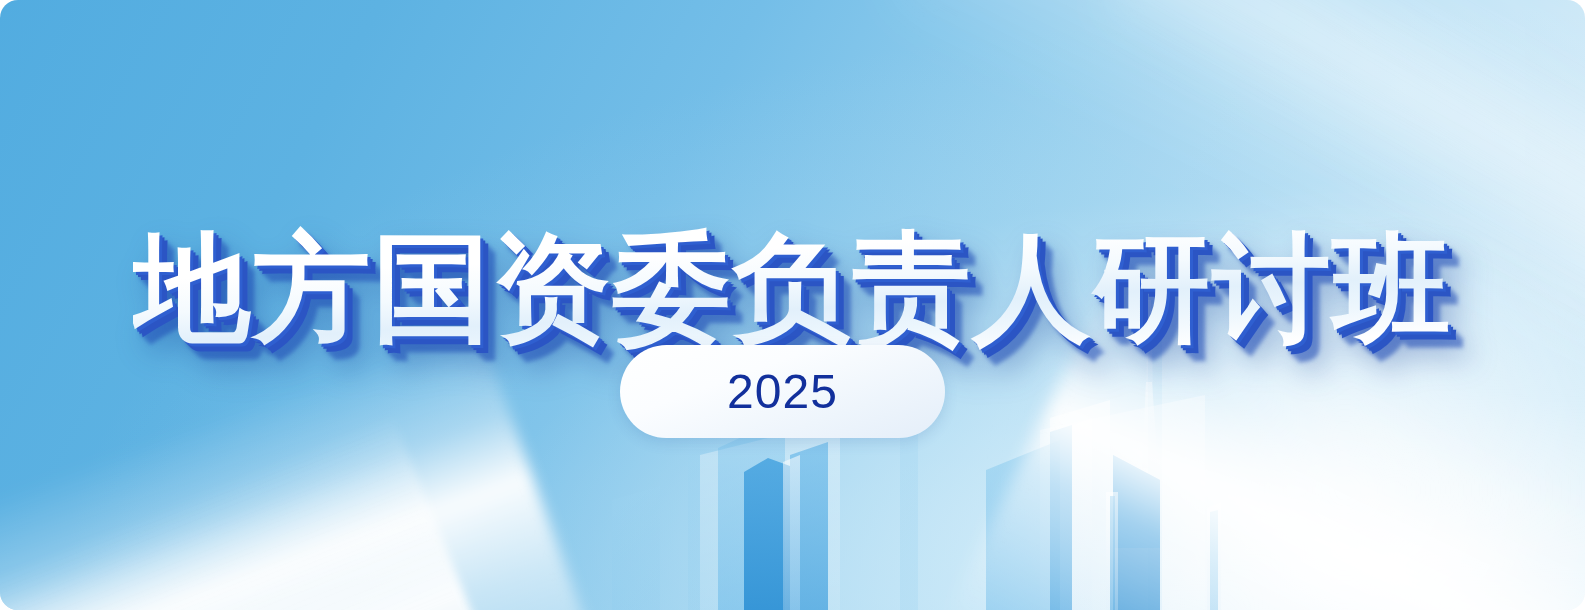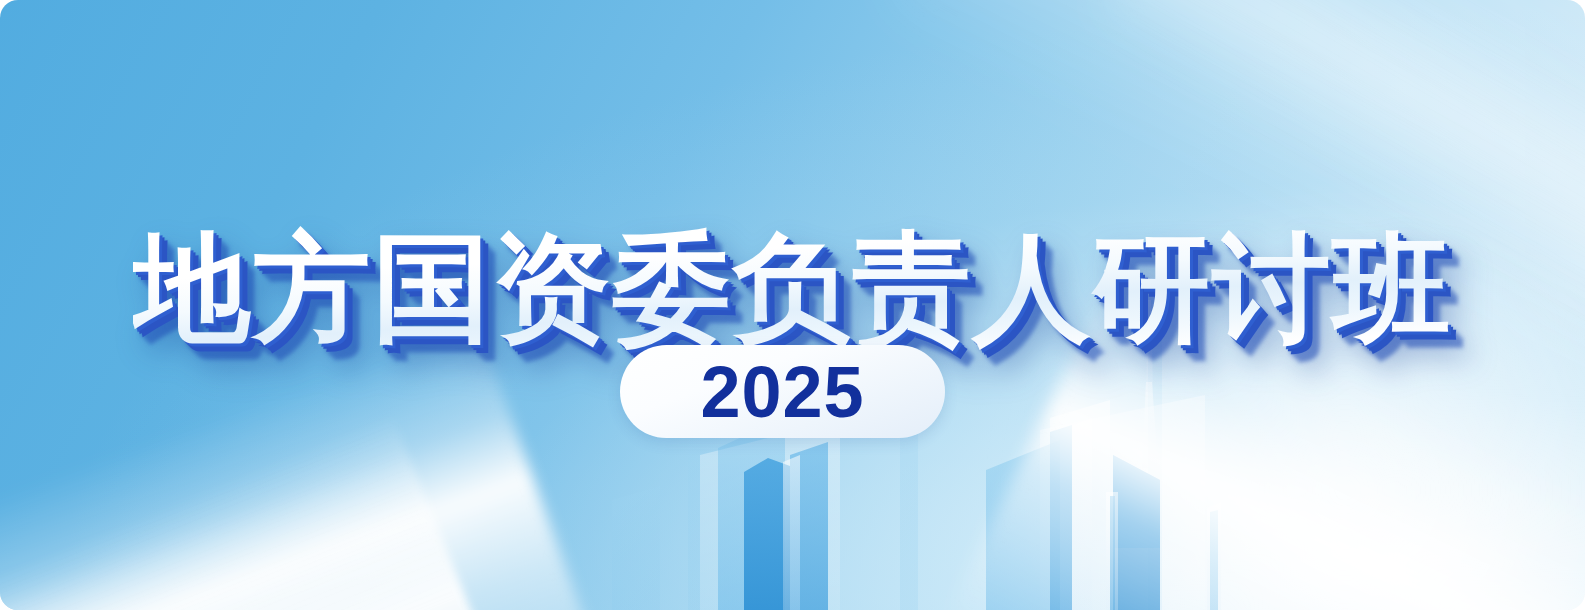--- a/index.html
+++ b/index.html
@@ -137,22 +137,22 @@
     height: 93px;
     border-radius: 47px;
     background: linear-gradient(160deg, #ffffff 0%, #fbfdff 35%, #eef5fc 70%, #e4eef9 100%);
     box-shadow: 0 4px 14px rgba(40,90,160,.16);
     display: flex;
     align-items: center;
     justify-content: center;
   }
   #year-text {
     font-family: "Liberation Sans", "DejaVu Sans", sans-serif;
-    font-size: 72px;
-    font-weight: 700;
+    font-size: 48px;
+    font-weight: 400;
     color: #12309C;
     letter-spacing: 1px;
     line-height: 1;
   }
 </style>
 </head>
 <body>
 
 <div id="banner">
 

